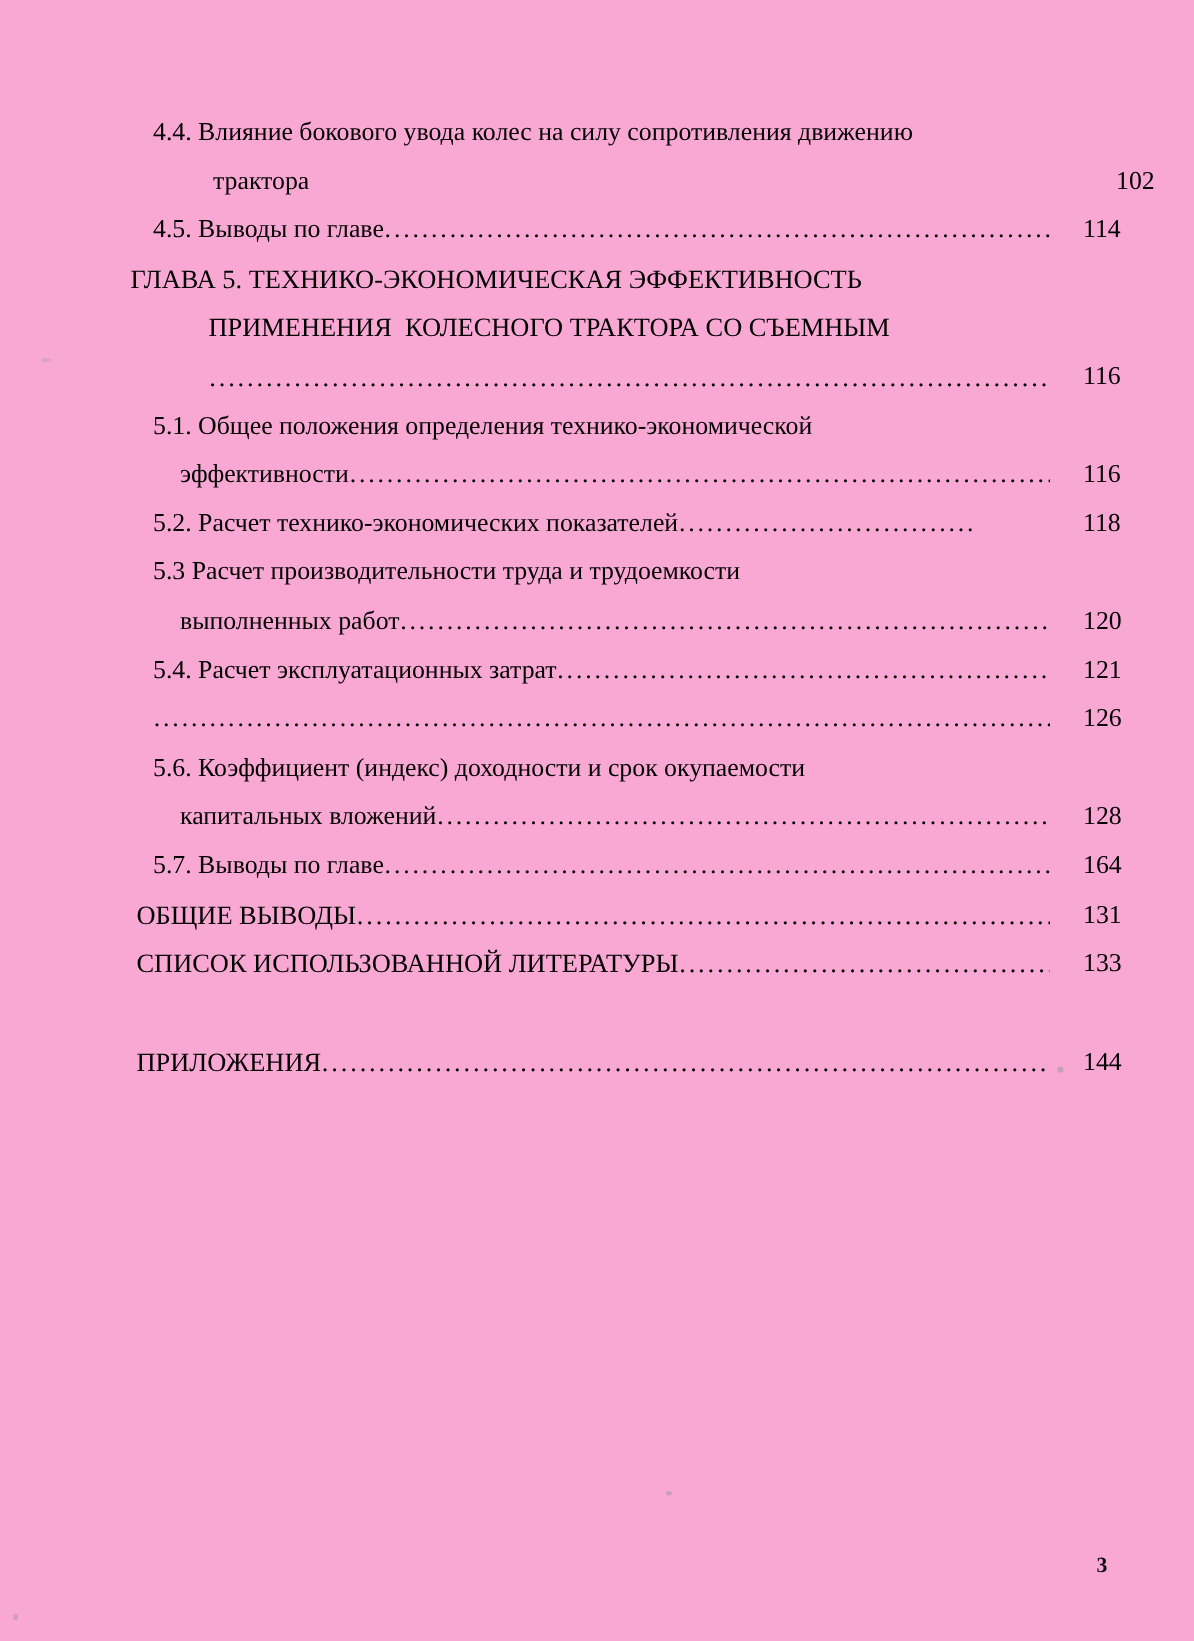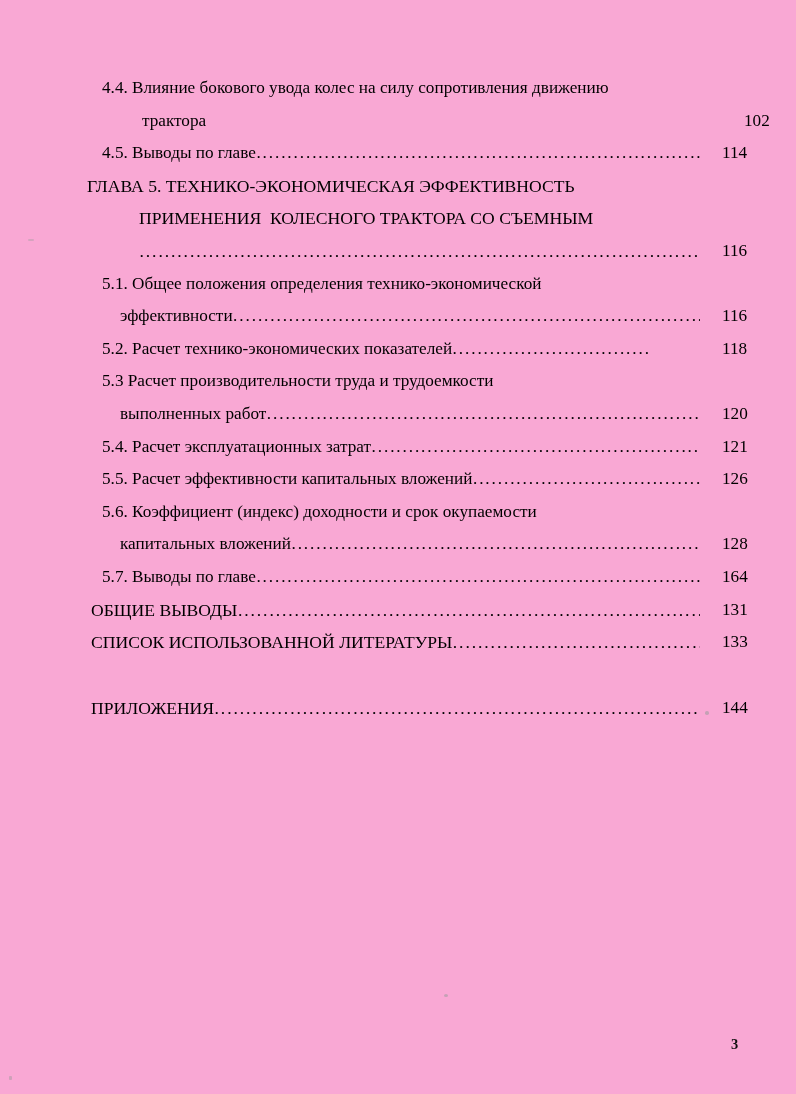--- a/index.html
+++ b/index.html
@@ -189,21 +189,20 @@
       </div>
       <div class="toc-line ind-section" style="position: absolute; left: 0px; top: 430.6px; width: 796px;">
         <div class="line-body">
           <span class="line-text">5.4. Расчет эксплуатационных затрат</span>
           <span class="leader"></span>
         </div>
         <span class="pageno">121</span>
       </div>
       <div class="toc-line ind-section" style="position: absolute; left: 0px; top: 463.2px; width: 796px;">
         <div class="line-body">
-          <span class="line-text">5.5. Расчет эффективности капитальных вложений</span>
           <span class="leader"></span>
         </div>
         <span class="pageno">126</span>
       </div>
       <div class="toc-line ind-section no-leader" style="position: absolute; left: 0px; top: 495.8px; width: 796px;">
         <div class="line-body">
           <span class="line-text">5.6. Коэффициент (индекс) доходности и срок окупаемости</span>
           <span class="leader"></span>
         </div>
         <span class="pageno"></span>

